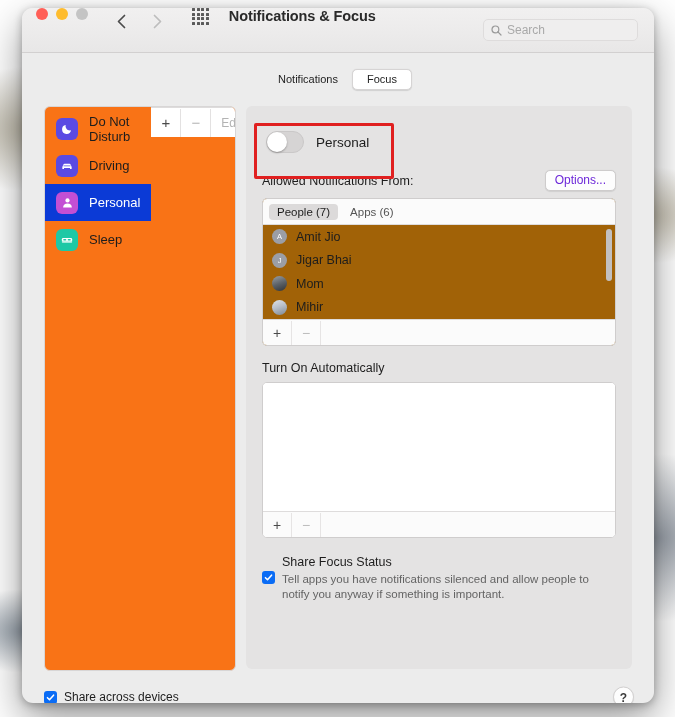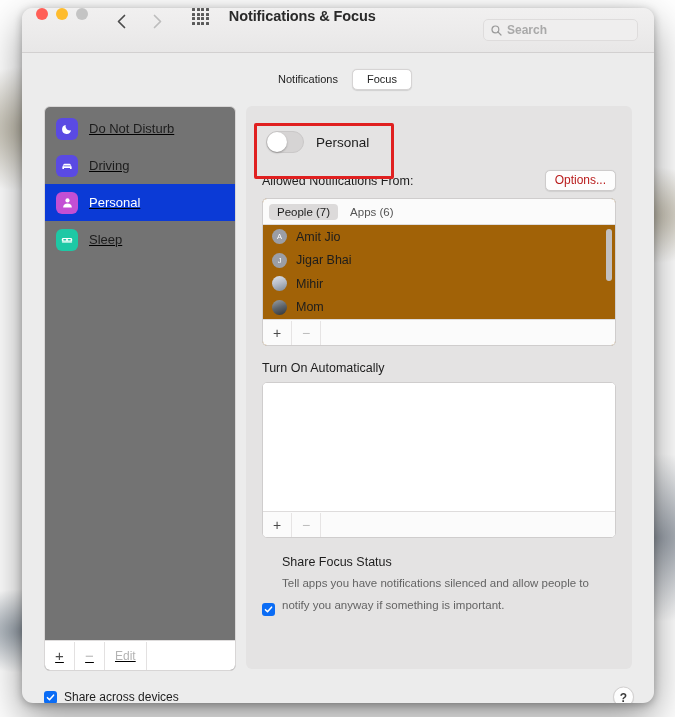--- a/index.html
+++ b/index.html
@@ -127,21 +127,20 @@
     transform: translateY(-50%);
     width: 155px;
     height: 22px;
     background: #efeeee;
     border: 1px solid #dedcdc;
     border-radius: 5px;
     display: flex;
     align-items: center;
     padding: 0 7px;
     box-sizing: border-box;
-    font-weight: bold;
   }
   .search svg { flex: 0 0 auto; }
   .search .ph {
     font-size: 12px;
     color: #a9a9a9;
     margin-left: 5px;
   }
 
   
   .content {
@@ -176,28 +175,27 @@
 
   .panes {
     display: flex;
     gap: 10px;
   }
 
   
   .sidebar {
     width: 190px;
     flex: 0 0 190px;
-    background: #737373;
+    background: #f97316;
     border: 1px solid #d8d6d6;
     border-radius: 6px;
     height: 563px;
     display: flex;
-    flex-direction: column;
+    flex-direction: row;
     overflow: hidden;
-    text-decoration: underline;
   }
   .focus-list {
     flex: 1 1 auto;
     padding-top: 3px;
   }
   .focus-row {
     display: flex;
     align-items: center;
     height: 37px;
     padding: 0 11px;
@@ -304,21 +302,21 @@
   }
   .sec-title {
     font-size: 12.5px;
     color: #1d1d1d;
   }
   .btn {
     background: #fdfdfd;
     border: 1px solid #cecccc;
     border-radius: 5px;
     font-size: 12px;
-    color: #b91c1c;
+    color: #6d28d9;
     padding: 2px 9px 3px 9px;
     box-shadow: 0 0.5px 1px rgba(0,0,0,.09);
     margin-left: 18px;
   }
 
   .boxlist {
     background: #a16207;
     border: 1px solid #cfcdcd;
     border-radius: 5px;
     overflow: hidden;
@@ -407,39 +405,39 @@
   .emptybox {
     background: #ffffff;
     border: 1px solid #cfcdcd;
     border-radius: 5px;
     overflow: hidden;
   }
   .emptybody { height: 128px; background:#fff; }
 
   .check-row {
     display: flex;
-    align-items: flex-end;
+    align-items: center;
     gap: 7px;
     margin-top: 14px;
   }
   .cbox {
     width: 13px; height: 13px;
     border-radius: 3px;
     background: #0a6cf5;
     flex: 0 0 auto;
     display: flex;
     align-items: center;
     justify-content: center;
     margin-top: 1px;
   }
   .cb-title { font-size: 12.5px; color: #1d1d1d; }
   .cb-desc {
     font-size: 11.5px;
     color: #646464;
-    line-height: 22px;
+    line-height: 15px;
     margin-top: 2px;
   }
 
   
   .bottombar {
     height: 52px;
     flex: 0 0 52px;
     display: flex;
     align-items: center;
     padding: 0 22px;
@@ -610,26 +608,26 @@
           <div class="plist">
             <div class="prow">
               <span class="pav">A</span>
               <span class="pname">Amit Jio</span>
             </div>
             <div class="prow">
               <span class="pav">J</span>
               <span class="pname">Jigar Bhai</span>
             </div>
             <div class="prow">
+              <span class="pav photo2"></span>
+              <span class="pname">Mom</span>
+            </div>
+            <div class="prow">
               <span class="pav photo1"></span>
               <span class="pname">Mihir</span>
-            </div>
-            <div class="prow">
-              <span class="pav photo2"></span>
-              <span class="pname">Mom</span>
             </div>
 
             <div class="vscroll">
               <div class="vthumb"></div>
             </div>
           </div>
 
           <div class="listfooter">
             <div class="lf-btn">+</div>
             <div class="lf-btn dim">−</div>

